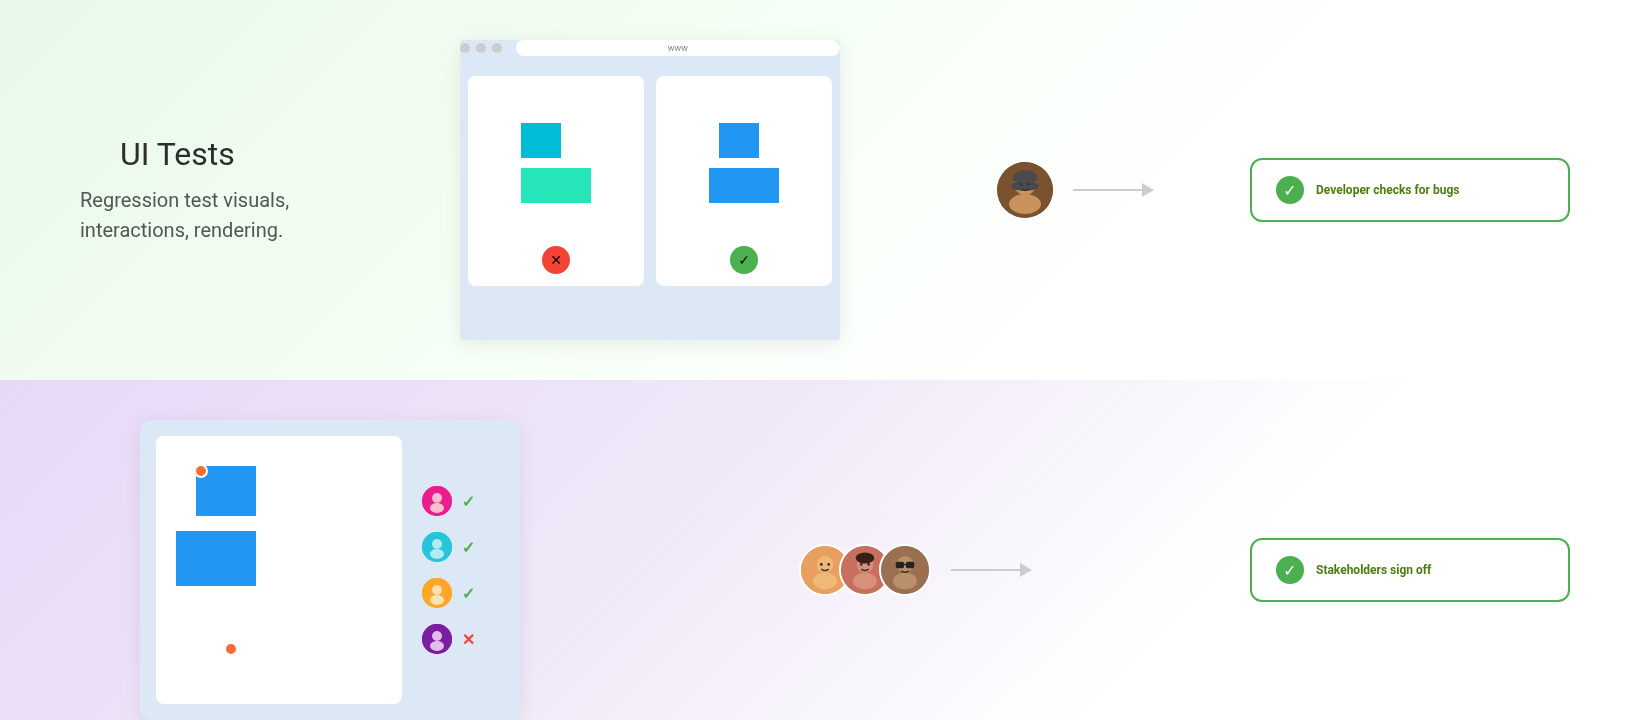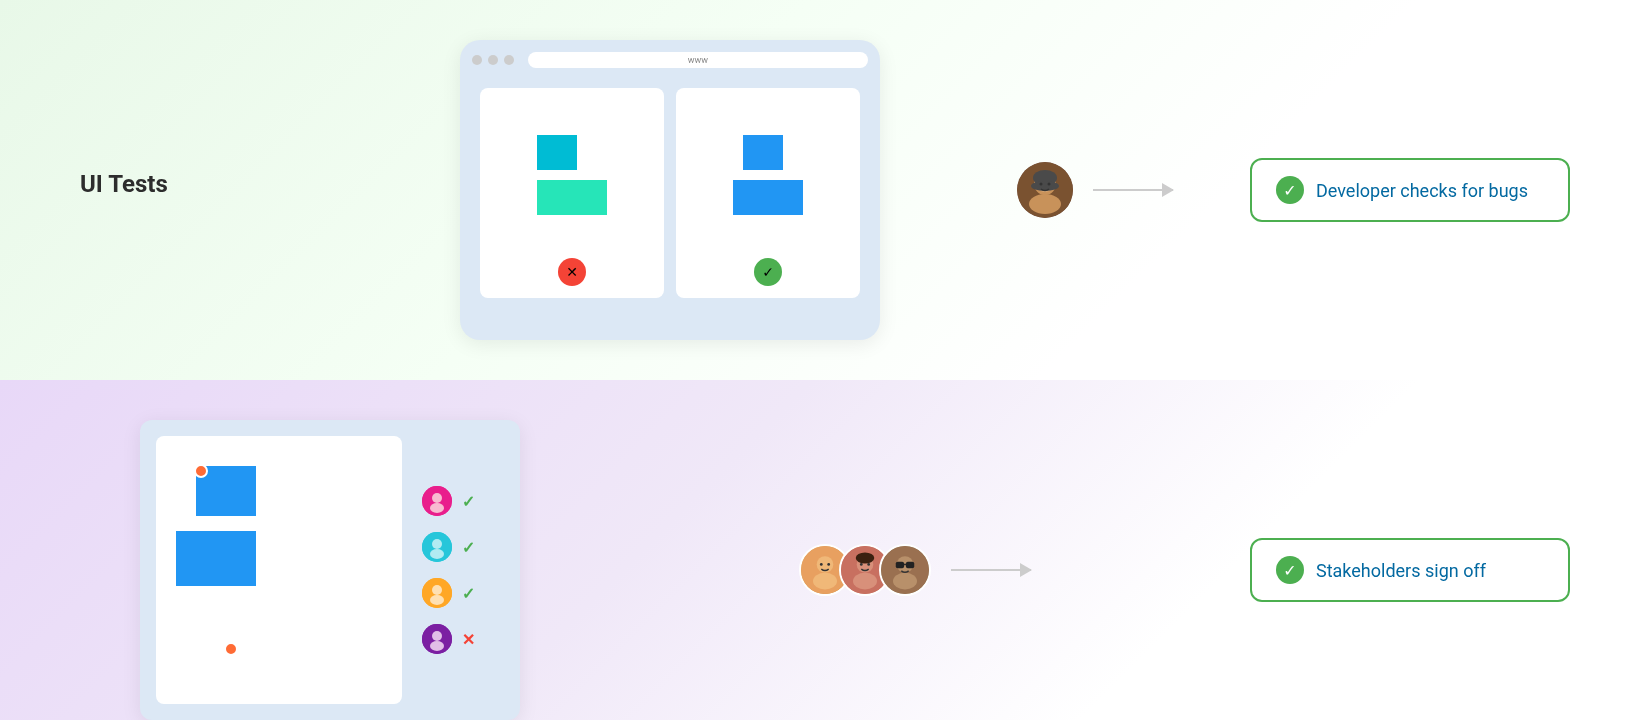--- a/index.html
+++ b/index.html
@@ -27,39 +27,40 @@
     .section-bottom {
       background: linear-gradient(135deg, #e8d8f8 0%, #f0e8f8 40%, #ffffff 70%);
     }
 
     .section-label {
       width: 320px;
       flex-shrink: 0;
     }
 
     .section-title {
-      font-size: 24px;
-      font-weight: 700;
+      font-size: 32px;
+      font-weight: 400;
       color: #2d2d2d;
       margin-bottom: 12px;
+      margin-left: 40px;
     }
 
     .section-desc {
       font-size: 20px;
       color: #555;
       line-height: 1.5;
     }
 
     
     .browser-mockup {
-      width: 420px;
+      width: 380px;
       height: 300px;
       background: #dce8f5;
-      border-radius: 20px;
-      padding: 12px;
+      border-radius: 4px;
+      padding: 0;
       margin: 0 60px;
       flex-shrink: 0;
       box-shadow: 0 4px 20px rgba(0,0,0,0.08);
     }
 
     .browser-titlebar {
       display: flex;
       align-items: center;
       gap: 6px;
       margin-bottom: 12px;
@@ -249,23 +250,23 @@
       background: #4caf50;
       display: flex;
       align-items: center;
       justify-content: center;
       color: white;
       font-size: 16px;
       flex-shrink: 0;
     }
 
     .result-badge .badge-text {
-      font-size: 18px;
-      font-weight: 400;
-      color: #0369a1;
+      font-size: 12px;
+      font-weight: 700;
+      color: #4d7c0f;
     }
 
     
     .review-mockup {
       width: 380px;
       height: 300px;
       background: #dce8f5;
       border-radius: 12px;
       padding: 16px;
       margin: 0 60px;
@@ -385,20 +386,21 @@
       margin-left: 0;
     }
   </style>
 </head>
 <body>
 
 <div class="section section-top">
 
   <div class="section-label">
     <div class="section-title">UI Tests</div>
+    <div class="section-desc">Regression test visuals,<br>interactions, rendering.</div>
   </div>
 
   <div class="browser-mockup">
     <div class="browser-titlebar">
       <div class="browser-dot"></div>
       <div class="browser-dot"></div>
       <div class="browser-dot"></div>
       <div class="browser-addressbar">
         <span>www</span>
       </div>

